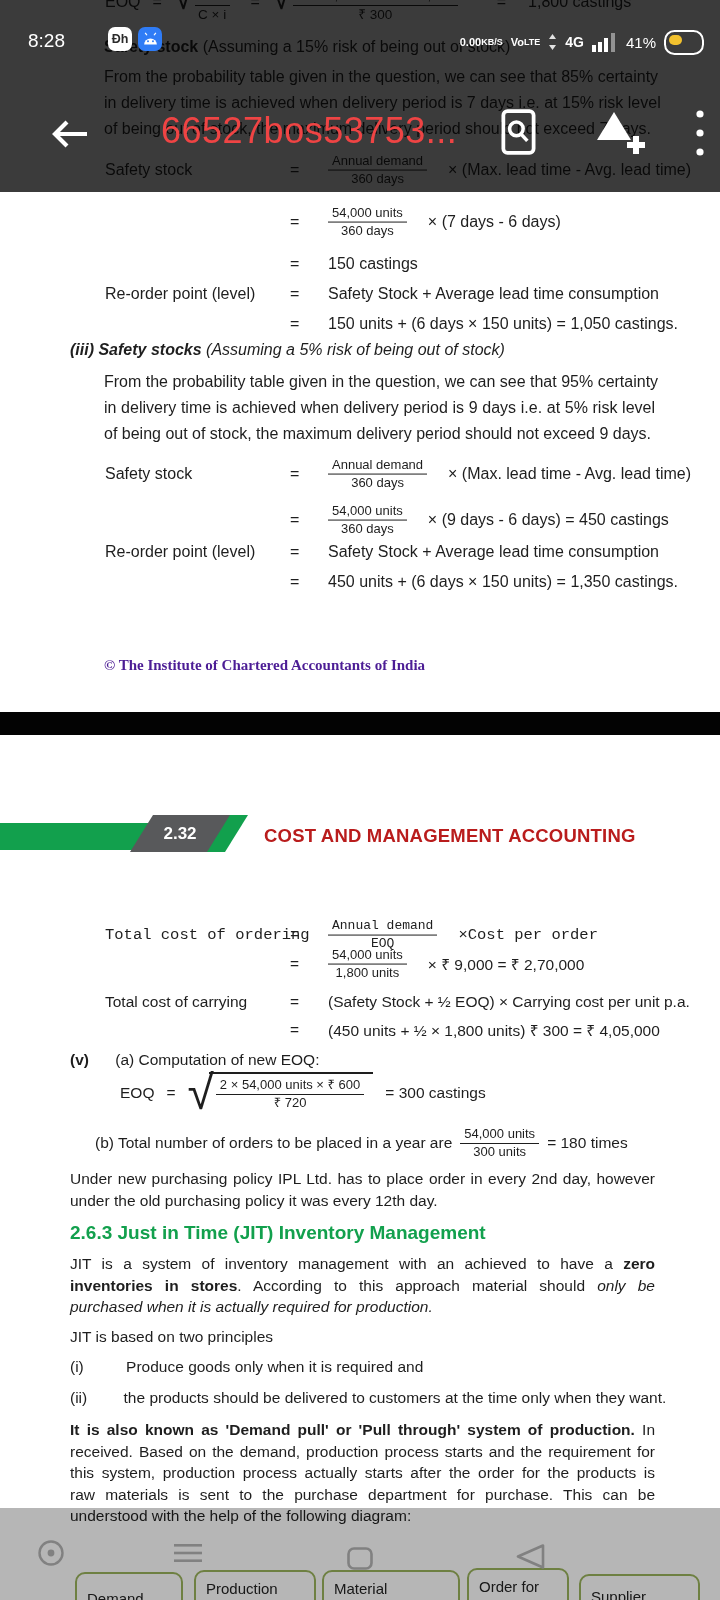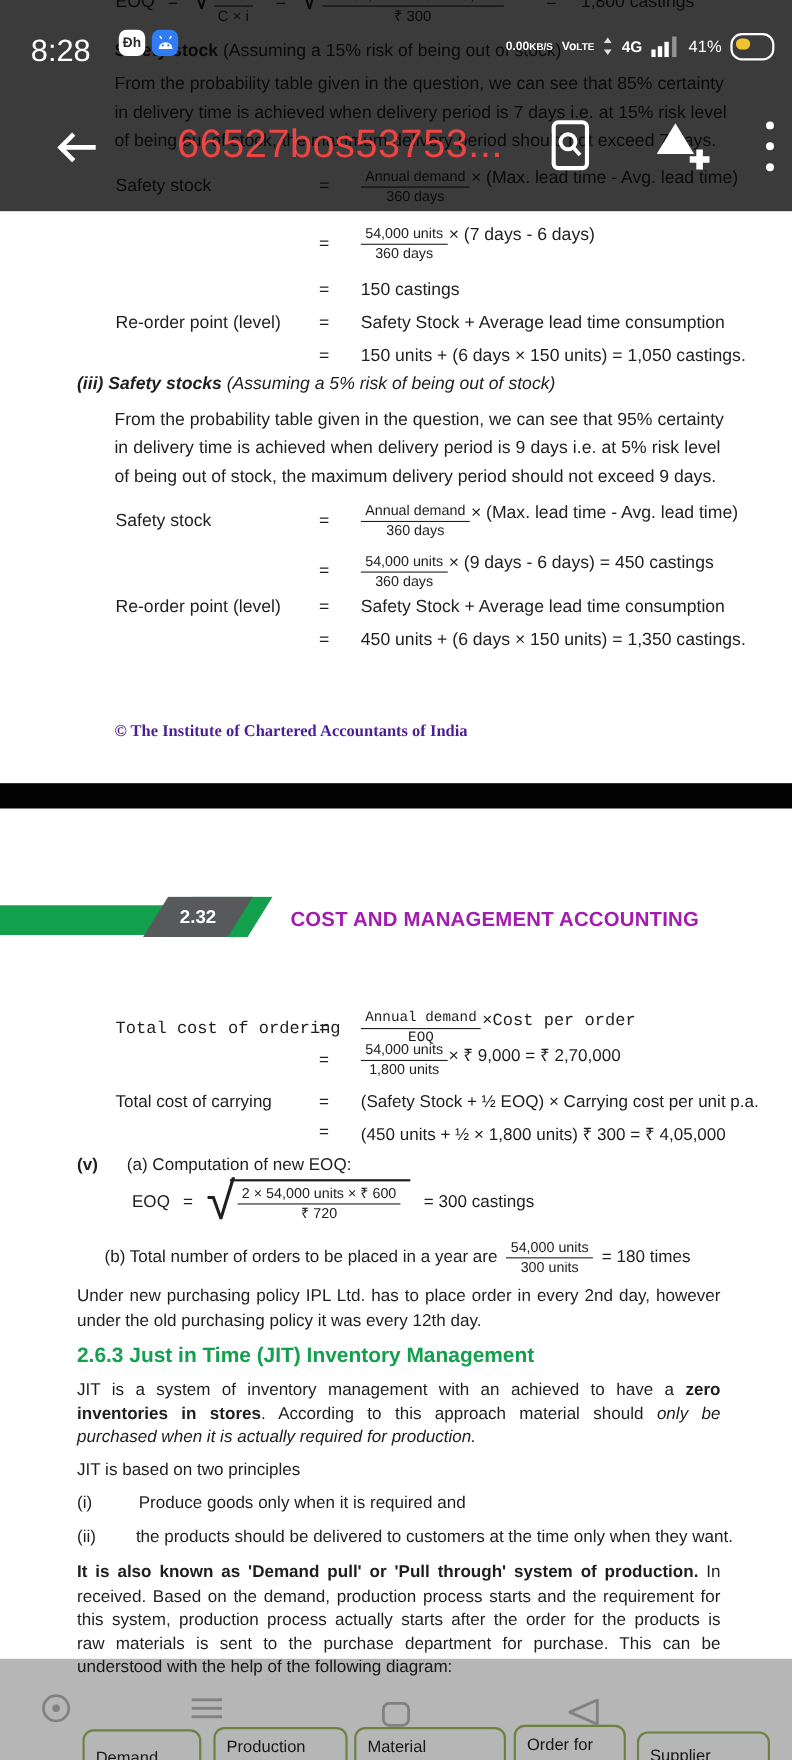--- a/index.html
+++ b/index.html
@@ -11,21 +11,21 @@
   .p2{font-size:15.5px;}
   .bold{font-weight:bold;}
   .green{color:#12a04d;}
   .rowline{position:absolute;white-space:nowrap;}
   
   .frow{position:absolute;left:0;width:720px;height:46px;}
   .frow.plain{height:26px;}
   .fl{position:absolute;left:105px;top:50%;transform:translateY(-50%);white-space:nowrap;}
   .feq{position:absolute;left:290px;top:50%;transform:translateY(-50%);}
   .fx{position:absolute;left:328px;top:50%;transform:translateY(-50%);
-      display:flex;align-items:flex-start;gap:1px;white-space:nowrap;}
+      display:flex;align-items:center;gap:21px;white-space:nowrap;}
   .frac{display:inline-block;text-align:center;vertical-align:middle;line-height:1.15;}
   .frac .num{display:block;border-bottom:1.6px solid #1e1e1e;padding:0 4px 1px;}
   .frac .den{display:block;padding-top:1px;}
   .fs13{font-size:13px;}
   .fs14{font-size:13.5px;}
   .sqrt{display:inline-flex;align-items:flex-start;}
   .sqrt .rsym{font-weight:300;}
   .sqrt .rbody{border-top:2px solid #1e1e1e;padding:4px 9px 0 7px;margin-left:-5px;}
   
   .para{position:absolute;}
@@ -34,30 +34,30 @@
   .seg-b{font-weight:bold;}
   .seg-i{font-style:italic;}
   .copyright{font-family:"Liberation Serif",serif;font-weight:bold;font-size:15px;color:#4c1d95;}
   .blackbar{position:absolute;left:0;top:712px;width:720px;height:23px;background:#030303;}
   
   .greenbar{position:absolute;left:0;top:823px;width:222px;height:27px;background:#12a04d;}
   .pgram{position:absolute;top:815px;height:37px;clip-path:polygon(23px 0,100% 0,calc(100% - 23px) 100%,0 100%);}
   .pgram.g2{left:152px;width:96px;background:#12a04d;}
   .pgram.gray{left:130px;width:100px;background:#58595b;color:#fff;font-weight:bold;font-size:17px;
               display:flex;align-items:center;justify-content:center;}
-  .booktitle{position:absolute;left:264px;top:825px;font-weight:bold;font-size:18.5px;color:#a21caf;letter-spacing:.2px;}
+  .booktitle{position:absolute;left:264px;top:825px;font-weight:bold;font-size:18.5px;color:#b91c1c;letter-spacing:.2px;}
   
   .dbox{position:absolute;border:2.5px solid #9ab35c;border-radius:10px;height:70px;
         font-size:15px;color:#222;line-height:21px;padding:8px 8px 0 10px;}
   
   .scrim-top{position:absolute;left:0;top:0;width:720px;height:192px;background:rgba(4,4,4,.78);z-index:30;}
   .scrim-bot{position:absolute;left:0;top:1508px;width:720px;height:92px;background:rgba(4,4,4,.29);z-index:30;}
   
   .statusbar{position:absolute;left:0;top:26px;width:720px;height:38px;z-index:40;color:#fff;}
-  .sb-time{position:absolute;left:28px;top:4px;font-size:28px;font-weight:500;}
+  .sb-time{position:absolute;left:28px;top:4px;font-size:19px;font-weight:500;}
   .sb-appicon1{position:absolute;left:108px;top:1px;width:24px;height:24px;border-radius:7px;background:#fff;
                color:#2b2b2b;font-weight:bold;font-size:12.5px;display:flex;align-items:center;justify-content:center;}
   .sb-appicon2{position:absolute;left:138px;top:1px;width:24px;height:24px;border-radius:7px;background:#2f7cf6;
                display:flex;align-items:center;justify-content:center;}
   .sb-right{position:absolute;right:16px;top:0;height:32px;display:flex;align-items:center;gap:8px;}
   .stack{display:flex;align-items:center;line-height:1;font-weight:bold;}
   .stack .t1{font-size:11px;}
   .stack .t2{font-size:9px;}
   .sb-4g{font-size:14px;font-weight:bold;}
   .sb-pct{font-size:15px;}

